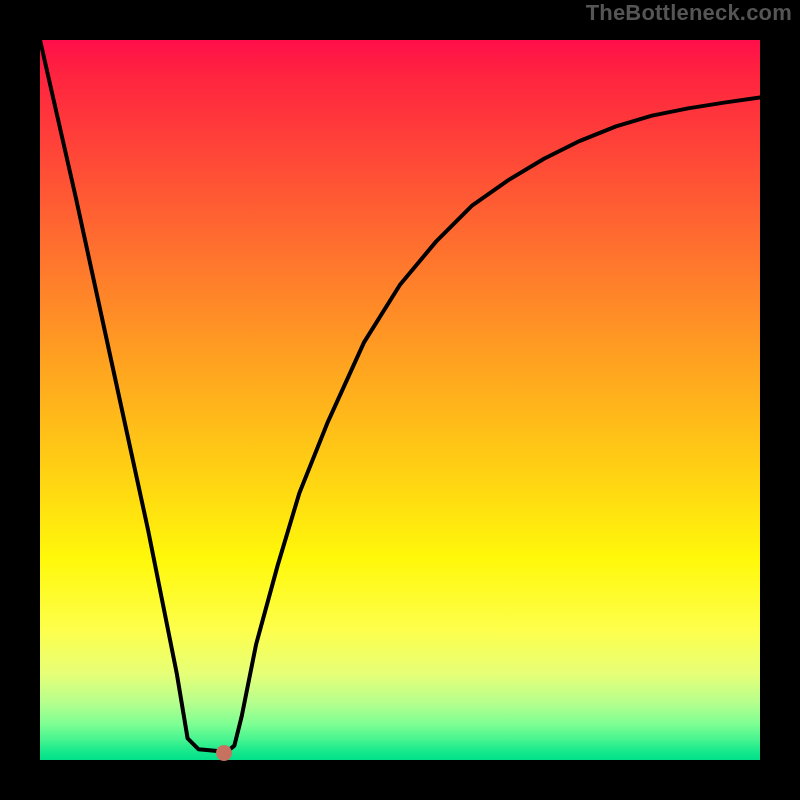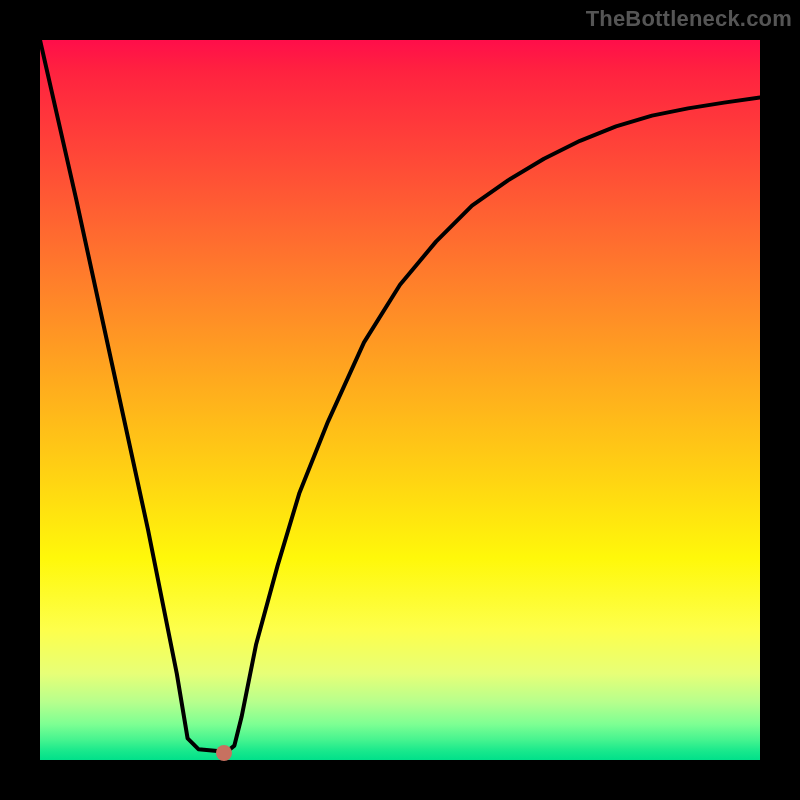--- a/index.html
+++ b/index.html
@@ -12,21 +12,21 @@
     font-family: Arial, Helvetica, sans-serif;
   }
   .frame {
     position: relative;
     width: 800px;
     height: 800px;
     background: #000;
   }
   .watermark {
     position: absolute;
-    top: 6px;
+    top: 0;
     right: 8px;
     color: #555;
     font-size: 22px;
     font-weight: 600;
     letter-spacing: 0.2px;
     z-index: 20;
   }
   .plot {
     position: absolute;
     left: 40px;

